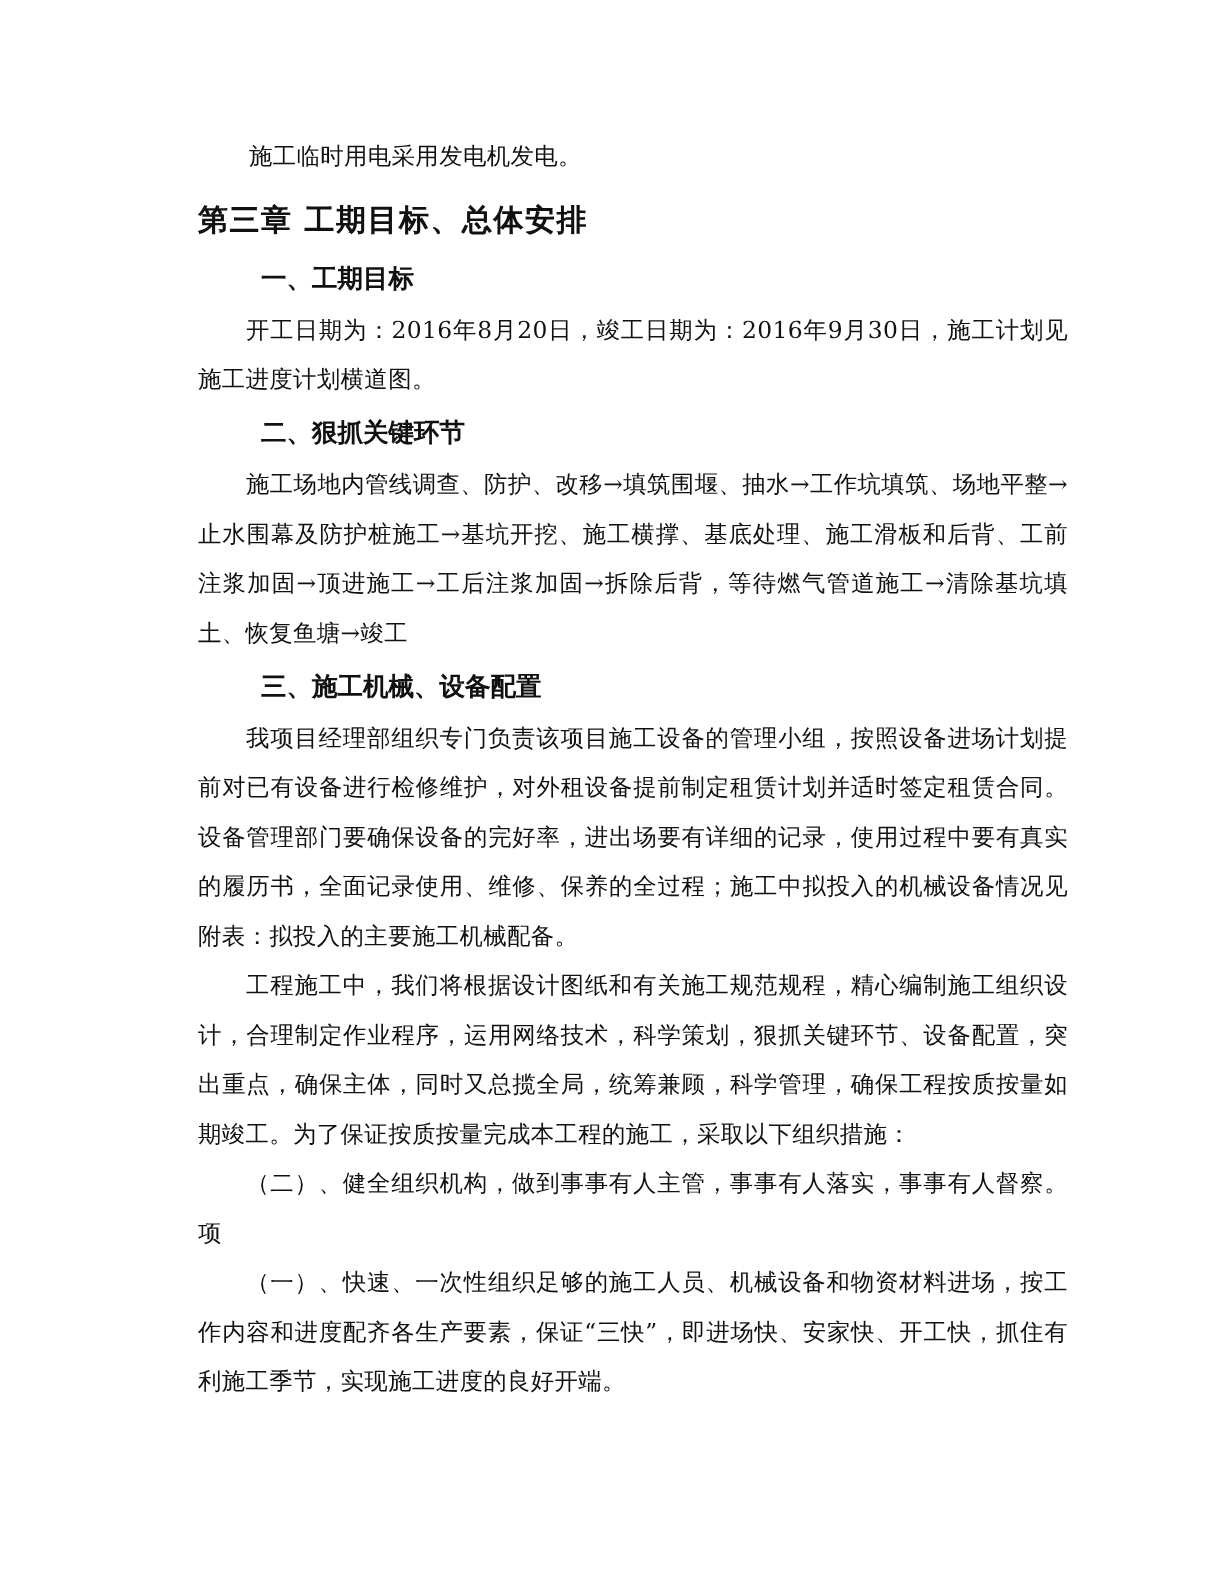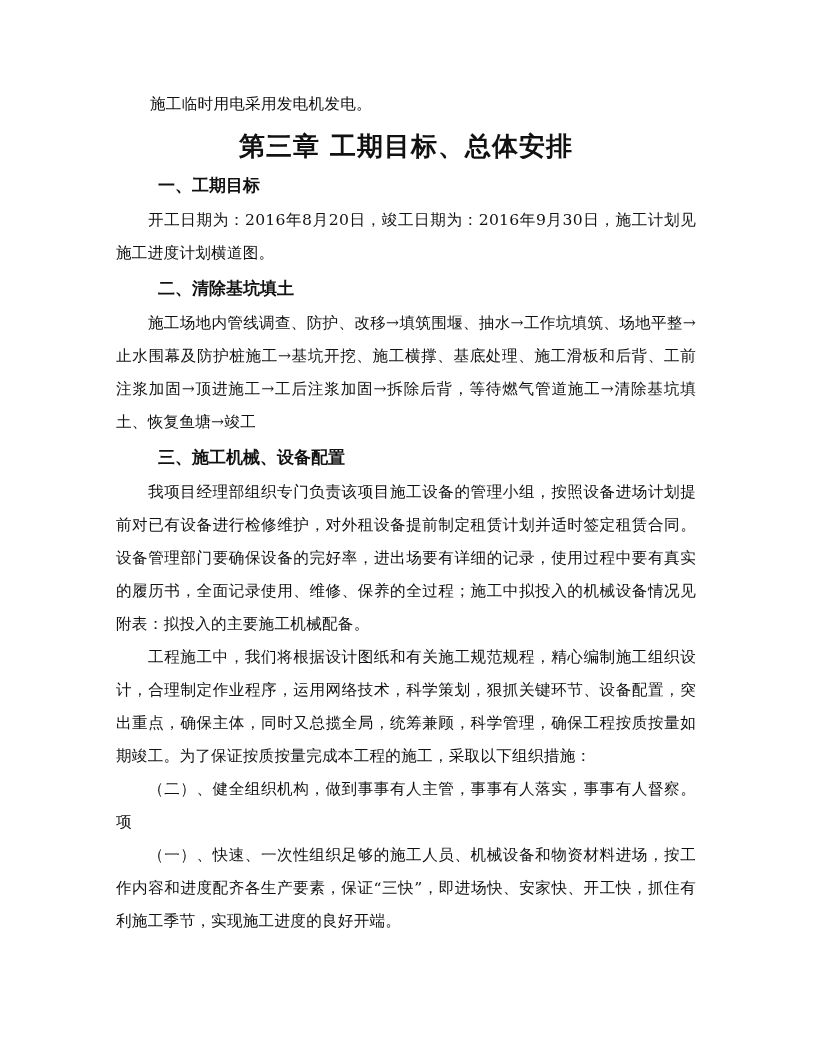--- a/index.html
+++ b/index.html
@@ -1,41 +1,41 @@
 <!DOCTYPE html>
 <html><head>
 <meta charset="utf-8">
 <style>
   html, body { margin: 0; padding: 0; background: #ffffff; }
   body { width: 816px; height: 1056px; position: relative; overflow: hidden;
          font-family: "DejaVu Serif", "Liberation Serif", serif; color: #111; }
-  .page { position: absolute; left: 116px; top: 88px; width: 580px; }
+  .page { position: absolute; left: 132px; top: 88px; width: 580px; }
   .p { font-size: 15.6px; line-height: 33px; margin: 0; text-align: justify;
        text-align-last: left; letter-spacing: 0.25px; }
   .indent { text-indent: 32px; }
   .intro { padding-left: 34px; }
   .chapter { font-family: "DejaVu Sans", "Liberation Sans", sans-serif; font-weight: bold;
-             font-size: 26px; text-align: center; margin: 4px 0 0 0; height: 42px; line-height: 42px;
+             font-size: 20px; margin: 4px 0 0 0; height: 42px; line-height: 42px;
              letter-spacing: 1px; }
   .h2 { font-family: Liberation Serif, serif; font-weight: bold;
         font-size: 17px; line-height: 33px; margin: 0; padding-left: 42px; height: 37px;
         display: flex; align-items: center; }
 </style>
 </head>
 <body>
 
 <div class="page">
   <p class="p intro">施工临时用电采用发电机发电。</p>
 
   <h1 class="chapter">第三章  工期目标、总体安排</h1>
 
   <h2 class="h2">一、工期目标</h2>
   <p class="p indent">开工日期为：2016年8月20日，竣工日期为：2016年9月30日，施工计划见施工进度计划横道图。</p>
 
-  <h2 class="h2">二、清除基坑填土</h2>
+  <h2 class="h2">二、狠抓关键环节</h2>
   <p class="p indent">施工场地内管线调查、防护、改移→填筑围堰、抽水→工作坑填筑、场地平整→止水围幕及防护桩施工→基坑开挖、施工横撑、基底处理、施工滑板和后背、工前注浆加固→顶进施工→工后注浆加固→拆除后背，等待燃气管道施工→清除基坑填土、恢复鱼塘→竣工</p>
 
   <h2 class="h2">三、施工机械、设备配置</h2>
   <p class="p indent">我项目经理部组织专门负责该项目施工设备的管理小组，按照设备进场计划提前对已有设备进行检修维护，对外租设备提前制定租赁计划并适时签定租赁合同。设备管理部门要确保设备的完好率，进出场要有详细的记录，使用过程中要有真实的履历书，全面记录使用、维修、保养的全过程；施工中拟投入的机械设备情况见附表：拟投入的主要施工机械配备。</p>
 
   <p class="p indent">工程施工中，我们将根据设计图纸和有关施工规范规程，精心编制施工组织设计，合理制定作业程序，运用网络技术，科学策划，狠抓关键环节、设备配置，突出重点，确保主体，同时又总揽全局，统筹兼顾，科学管理，确保工程按质按量如期竣工。为了保证按质按量完成本工程的施工，采取以下组织措施：</p>
   <p class="p indent">（二）、健全组织机构，做到事事有人主管，事事有人落实，事事有人督察。项</p>
   <p class="p indent">（一）、快速、一次性组织足够的施工人员、机械设备和物资材料进场，按工作内容和进度配齐各生产要素，保证“三快”，即进场快、安家快、开工快，抓住有利施工季节，实现施工进度的良好开端。</p>
 </div>
 

